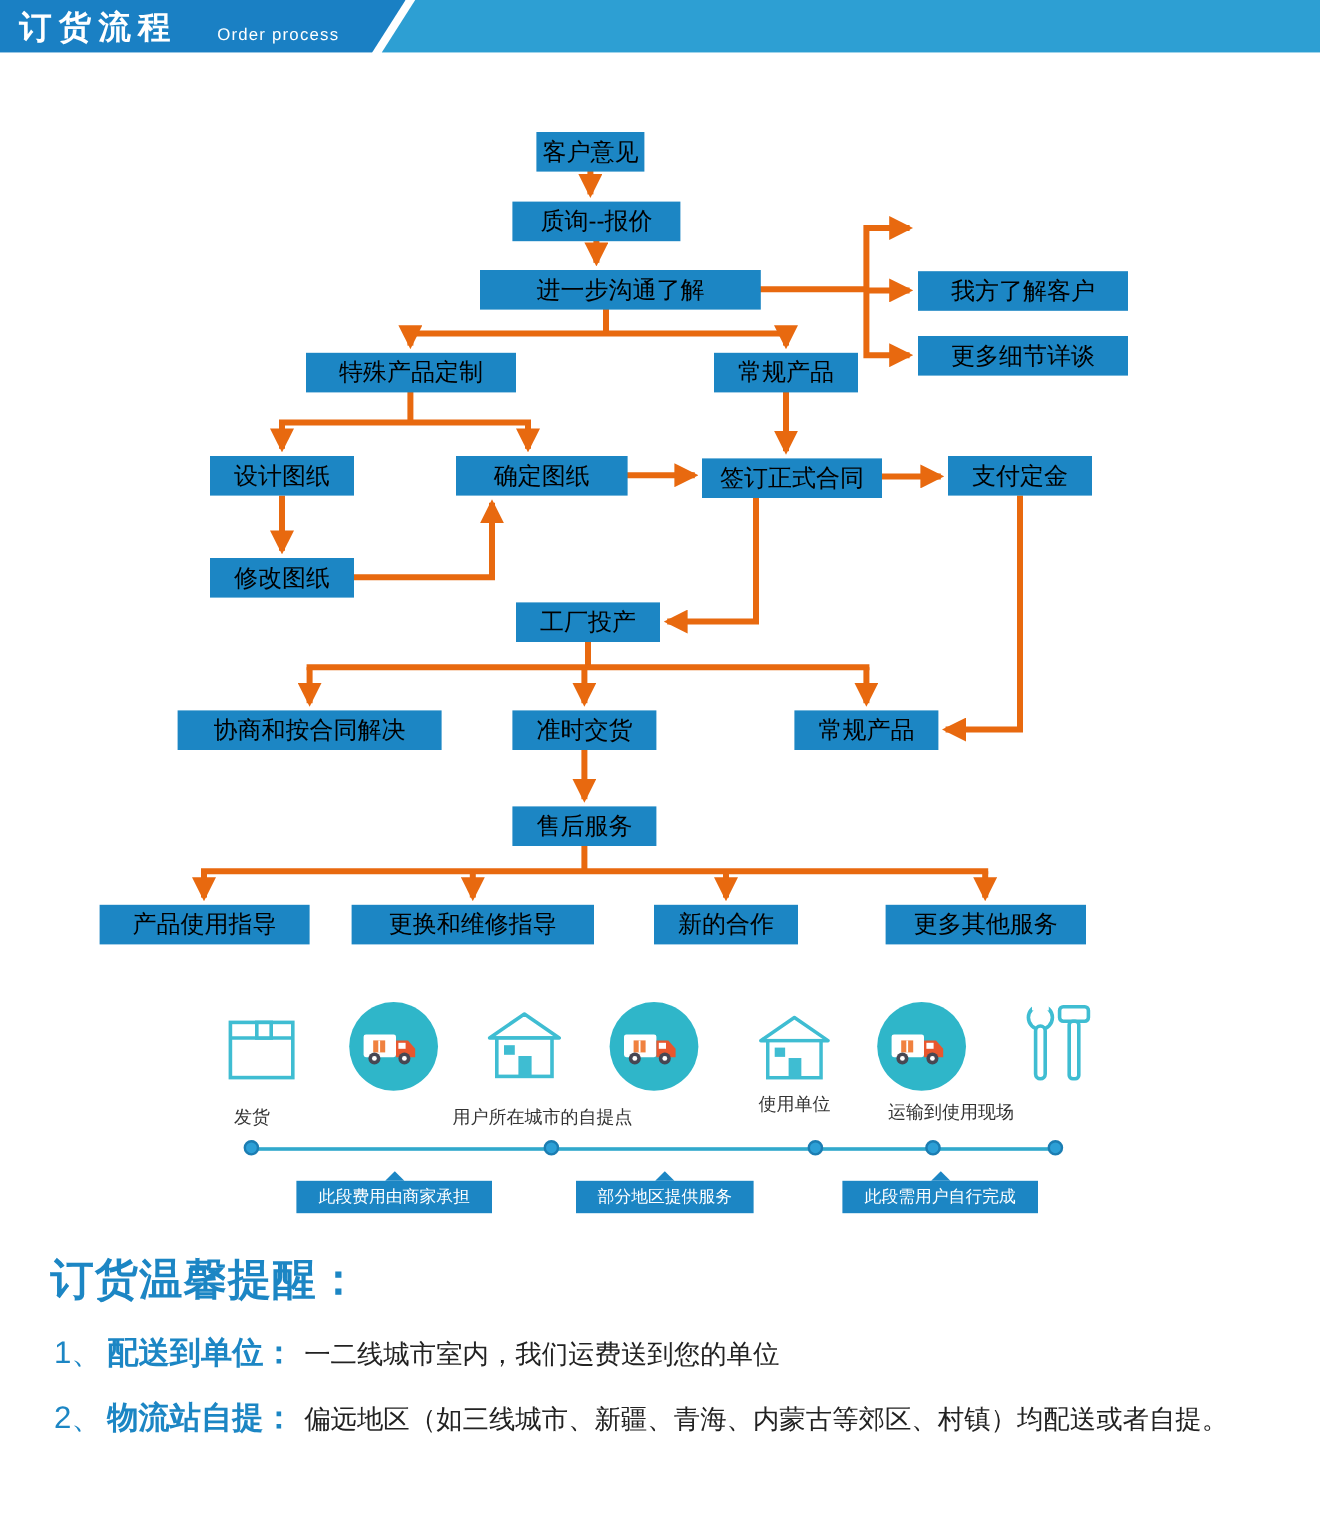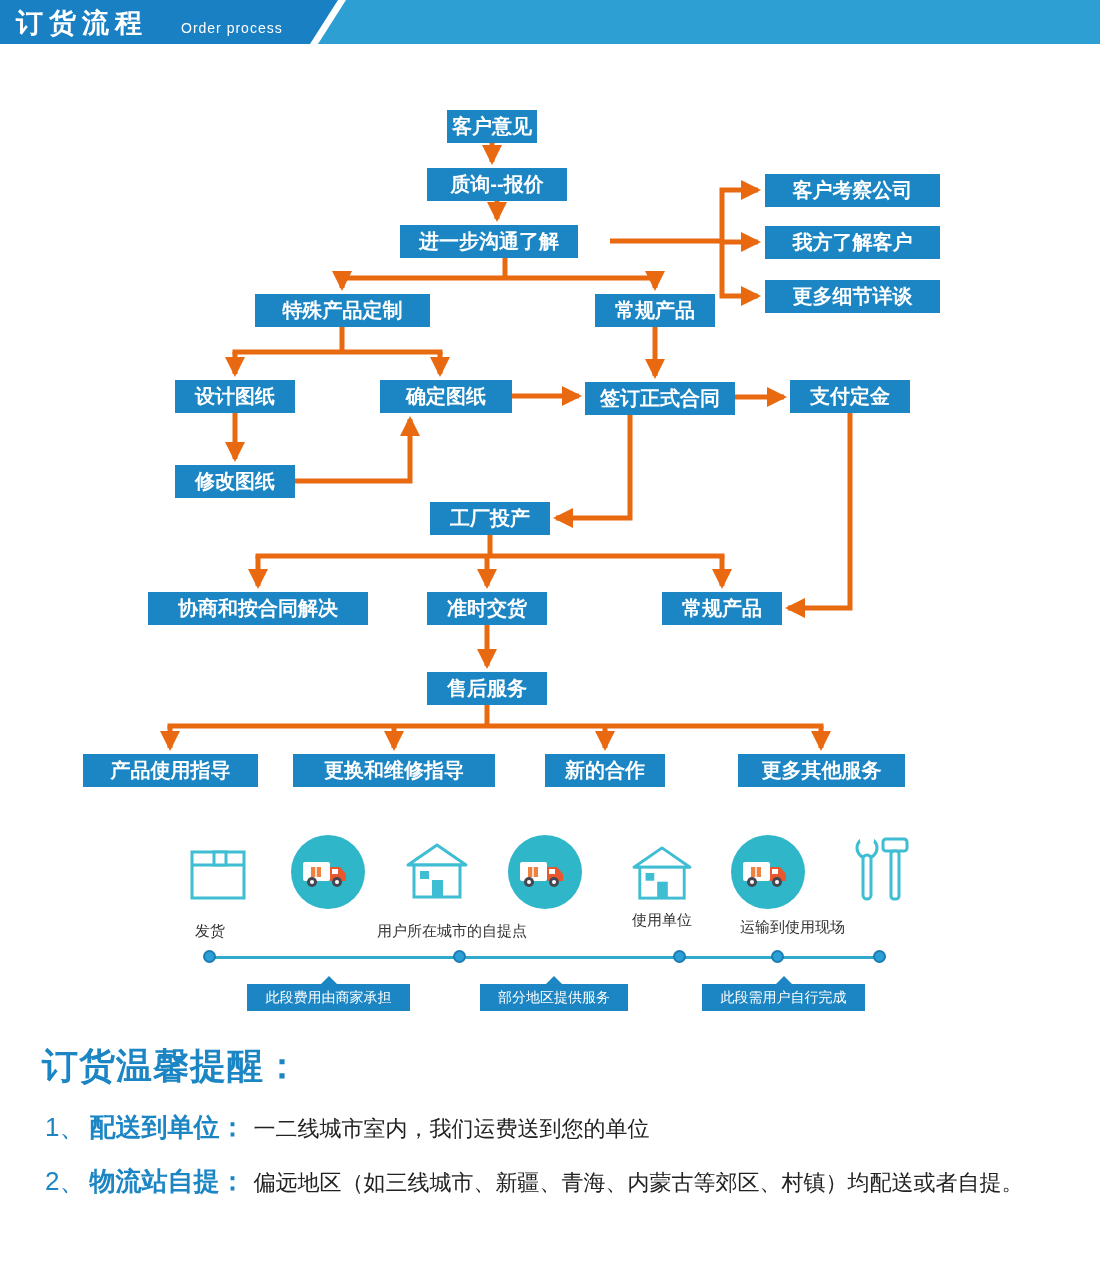--- a/index.html
+++ b/index.html
@@ -10,21 +10,21 @@
   
   .topbar{position:absolute;left:0;top:0;width:1100px;height:44px}
   .topbar-right{position:absolute;left:0;top:0;width:1100px;height:44px;background:#2d9fd3;
     clip-path:polygon(346px 0,1100px 0,1100px 44px,318px 44px)}
   .topbar-ribbon{position:absolute;left:0;top:0;width:1100px;height:44px;background:#1a80c4;
     clip-path:polygon(0 0,338px 0,310px 44px,0 44px)}
   .topbar-title{position:absolute;left:16px;top:5px;color:#fff;font-size:27px;font-weight:bold;letter-spacing:6px}
   .topbar-sub{position:absolute;left:181px;top:20px;color:#fff;font-size:14px;letter-spacing:1px}
 
   
-  .node{position:absolute;height:33px;background:#1c86c4;color:#ffffff;font-size:20px;font-weight:bold;
+  .node{position:absolute;height:33px;background:#1c86c4;color:#000000;font-size:20px;font-weight:normal;
     display:flex;align-items:center;justify-content:center;white-space:nowrap}
   .arrows{position:absolute;left:0;top:0;pointer-events:none}
 
   
   .icon{position:absolute}
   .caption{position:absolute;font-size:15px;color:#333;white-space:nowrap;text-align:center}
   .tl-line{position:absolute;left:210px;top:956px;width:670px;height:3px;background:#31a9cc}
   .tl-dot{position:absolute;width:13px;height:13px;border-radius:50%;background:#2c9fd6;border:2px solid #1b7db2}
   .stage-tag{position:absolute;height:27px;background:#1c86c4;color:#fff;font-size:14px;
     display:flex;align-items:center;justify-content:center;white-space:nowrap}
@@ -97,28 +97,27 @@
       <line x1="167.5" y1="726" x2="823.5" y2="726"></line>
       <line x1="170" y1="726" x2="170" y2="748" marker-end="url(#ah)"></line>
       <line x1="394" y1="726" x2="394" y2="748" marker-end="url(#ah)"></line>
       <line x1="605" y1="726" x2="605" y2="748" marker-end="url(#ah)"></line>
       <line x1="821" y1="726" x2="821" y2="748" marker-end="url(#ah)"></line>
     </g>
   </svg>
 
   <div class="node" style="left:447px;top:110px;width:90px">客户意见</div>
   <div class="node" style="left:427px;top:168px;width:140px">质询--报价</div>
-  <div class="node" style="left:400px;top:225px;width:178px">进一步沟通了解</div>
-  <div class="node" style="left:765px;top:174px;width:175px">客户考察公司</div>
+  <div class="node" style="left:400px;top:225px;width:234px">进一步沟通了解</div>
   <div class="node" style="left:765px;top:280px;width:175px">更多细节详谈</div>
   <div class="node" style="left:765px;top:226px;width:175px">我方了解客户</div>
   <div class="node" style="left:255px;top:294px;width:175px">特殊产品定制</div>
   <div class="node" style="left:595px;top:294px;width:120px">常规产品</div>
   <div class="node" style="left:175px;top:380px;width:120px">设计图纸</div>
-  <div class="node" style="left:380px;top:380px;width:132px">确定图纸</div>
+  <div class="node" style="left:380px;top:380px;width:143px">确定图纸</div>
   <div class="node" style="left:585px;top:382px;width:150px">签订正式合同</div>
   <div class="node" style="left:790px;top:380px;width:120px">支付定金</div>
   <div class="node" style="left:175px;top:465px;width:120px">修改图纸</div>
   <div class="node" style="left:430px;top:502px;width:120px">工厂投产</div>
   <div class="node" style="left:148px;top:592px;width:220px">协商和按合同解决</div>
   <div class="node" style="left:427px;top:592px;width:120px">准时交货</div>
   <div class="node" style="left:662px;top:592px;width:120px">常规产品</div>
   <div class="node" style="left:427px;top:672px;width:120px">售后服务</div>
   <div class="node" style="left:293px;top:754px;width:202px">更换和维修指导</div>
   <div class="node" style="left:83px;top:754px;width:175px">产品使用指导</div>

